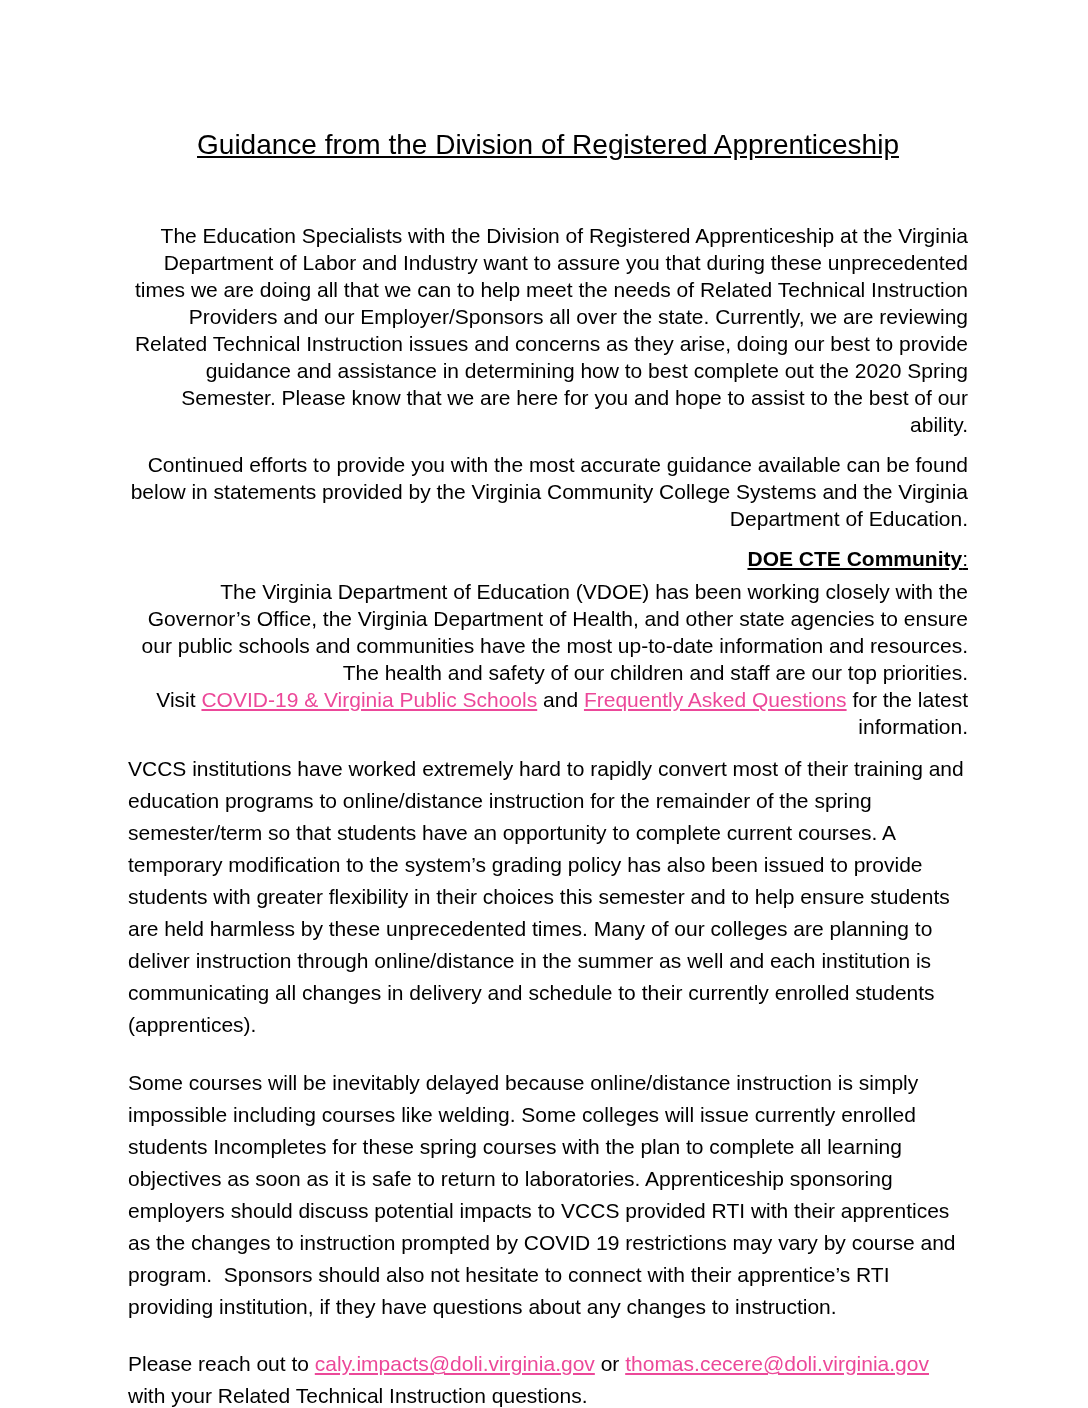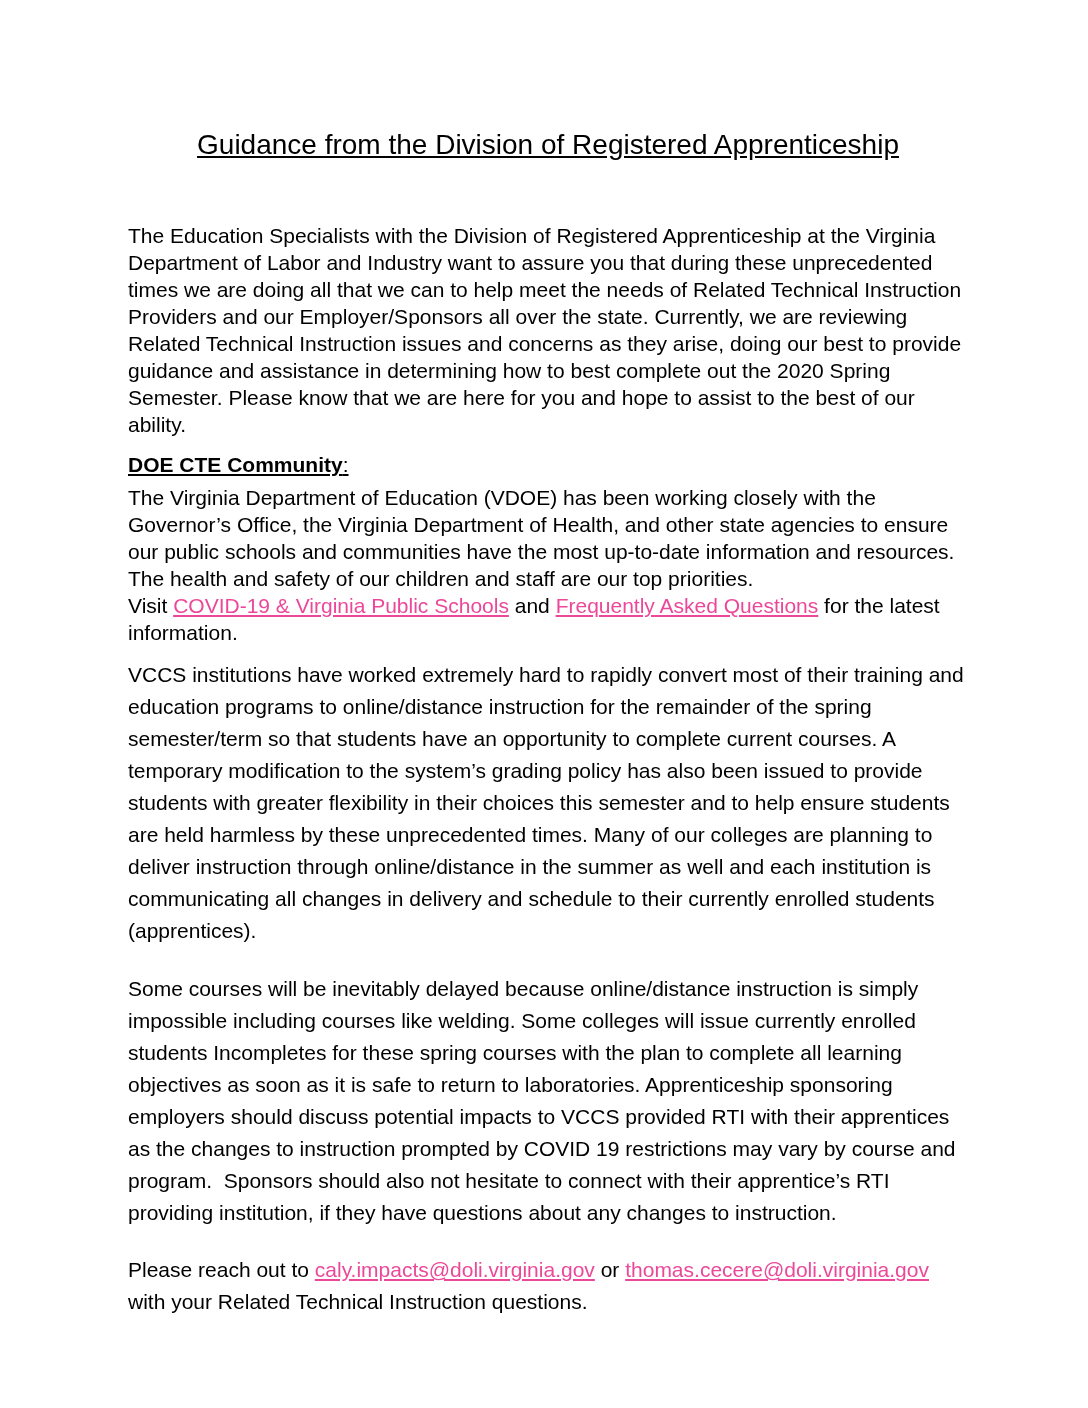--- a/index.html
+++ b/index.html
@@ -24,21 +24,21 @@
     font-weight: normal;
     text-align: center;
     text-decoration: underline;
     margin: 0 0 60px 0;
   }
   .para {
     font-size: 21px;
     margin: 0 0 13px 0;
     white-space: pre-wrap;
   }
-  .lh27 { line-height: 27px; }
+  .lh27 { line-height: 27px; text-align: right; }
   .vccs { line-height: 32px; }
   .heading-doe { margin-bottom: 6px; }
   .heading-vccs { margin-bottom: 12px; }
   .mb26 { margin-bottom: 26px; }
   .mb25 { margin-bottom: 25px; }
   .hu { text-decoration: underline; }
   .hu strong { font-weight: bold; }
   .link {
     color: #ec4899;
     text-decoration: underline;
@@ -47,20 +47,21 @@
 </style>
 </head>
 <body>
 
 <div class="page">
 
   <h1 class="doc-title">Guidance from the Division of Registered Apprenticeship</h1>
 
   <p class="para lh27">The Education Specialists with the Division of Registered Apprenticeship at the Virginia Department of Labor and Industry want to assure you that during these unprecedented times we are doing all that we can to help meet the needs of Related Technical Instruction Providers and our Employer/Sponsors all over the state. Currently, we are reviewing Related Technical Instruction issues and concerns as they arise, doing our best to provide guidance and assistance in determining how to best complete out the 2020 Spring Semester. Please know that we are here for you and hope to assist to the best of our ability.</p>
 
+  <p class="para lh27">Continued efforts to provide you with the most accurate guidance available can be found below in statements provided by the Virginia Community College Systems and the Virginia Department of Education.</p>
 
   <p class="para lh27 heading-doe"><span class="hu"><strong>DOE CTE Community</strong><span>:</span></span></p>
 
   <p class="para lh27"><span>The Virginia Department of Education (VDOE) has been working closely with the Governor’s Office, the Virginia Department of Health, and other state agencies to ensure our public schools and communities have the most up-to-date information and resources. The health and safety of our children and staff are our top priorities.</span><br><span>Visit </span><a class="link">COVID-19 &amp; Virginia Public Schools</a><span> and </span><a class="link">Frequently Asked Questions</a><span> for the latest information.</span></p>
 
 
   <p class="para vccs mb26">VCCS institutions have worked extremely hard to rapidly convert most of their training and education programs to online/distance instruction for the remainder of the spring semester/term so that students have an opportunity to complete current courses. A temporary modification to the system’s grading policy has also been issued to provide students with greater flexibility in their choices this semester and to help ensure students are held harmless by these unprecedented times. Many of our colleges are planning to deliver instruction through online/distance in the summer as well and each institution is communicating all changes in delivery and schedule to their currently enrolled students (apprentices).</p>
 
   <p class="para vccs mb25">Some courses will be inevitably delayed because online/distance instruction is simply impossible including courses like welding. Some colleges will issue currently enrolled students Incompletes for these spring courses with the plan to complete all learning objectives as soon as it is safe to return to laboratories. Apprenticeship sponsoring employers should discuss potential impacts to VCCS provided RTI with their apprentices as the changes to instruction prompted by COVID 19 restrictions may vary by course and program.  Sponsors should also not hesitate to connect with their apprentice’s RTI providing institution, if they have questions about any changes to instruction.</p>
 

